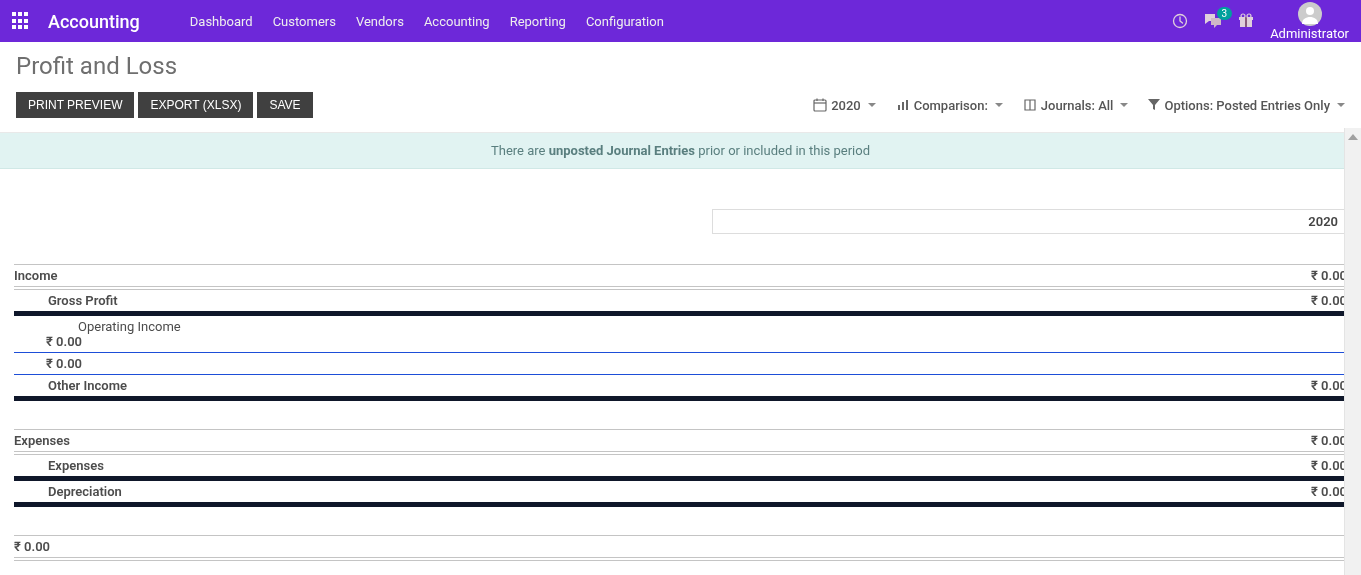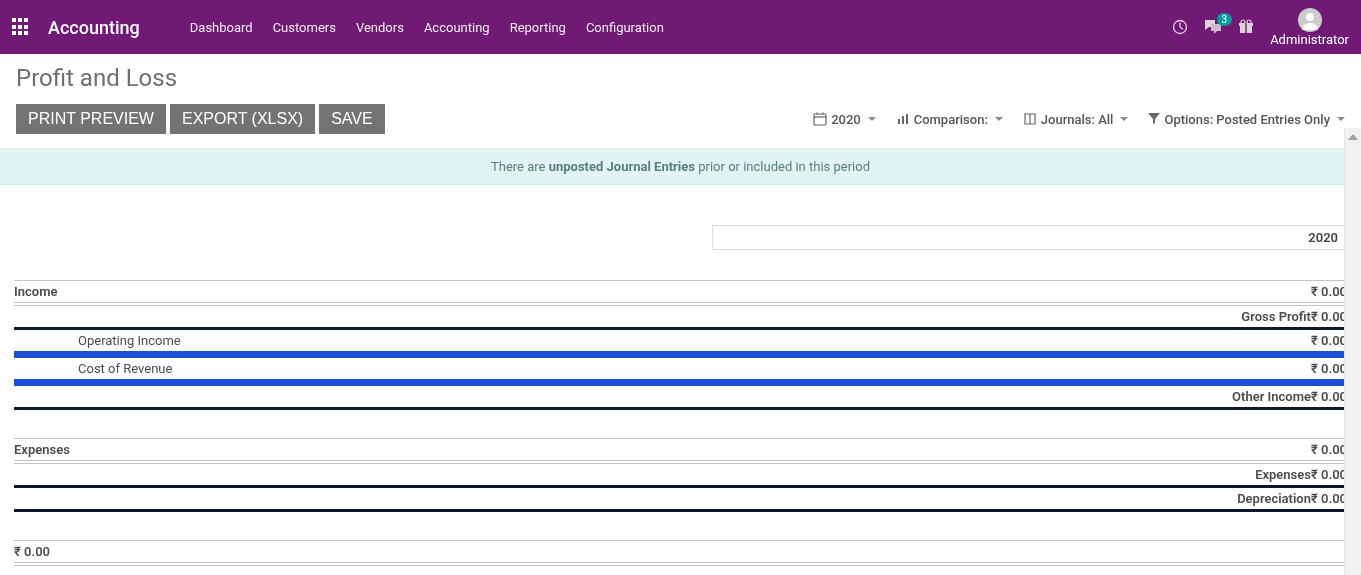--- a/index.html
+++ b/index.html
@@ -1,51 +1,51 @@
 <!DOCTYPE html>
 <html><head>
   <meta charset="utf-8">
   <style>
     * { box-sizing: border-box; margin: 0; padding: 0; }
     body { font-family: -apple-system, BlinkMacSystemFont, "Segoe UI", Roboto, sans-serif; font-size: 13px; color: #4c4c4c; background: #fff; }
 
-    .topnav { background: #701a75; height: 54px; display: flex; align-items: center; color: #fff; padding: 16px 12px; }
+    .topnav { background: #6d28d9; height: 42px; display: flex; align-items: center; color: #fff; padding: 16px 12px; }
     .apps-grid { width: 18px; height: 18px; display: inline-flex; flex-wrap: wrap; gap: 2px; margin-right: 18px; cursor: pointer; }
     .apps-grid span { width: 4px; height: 4px; background: #fff; }
     .brand { font-size: 18px; font-weight: 500; margin-right: 40px; }
     .nav-items { display: flex; gap: 0; }
     .nav-item { padding: 0 10px; font-size: 13px; cursor: pointer; color: #eee; }
     .spacer { flex: 1; }
     .nav-right { display: flex; align-items: center; gap: 16px; }
     .icon-btn { cursor: pointer; display: inline-flex; align-items: center; position: relative; }
     .badge-count { background: #00a09d; font-size: 10px; padding: 1px 5px; border-radius: 8px; position: absolute; top: -6px; right: -10px; }
     .user-block { display: flex; align-items: center; gap: 0; cursor: pointer; flex-direction: column; }
     .user-avatar { width: 24px; height: 24px; border-radius: 50%; background: #ccc; display: flex; align-items: center; justify-content: center; }
 
     .controlpanel { padding: 10px 16px 14px; border-bottom: 1px solid #e9e9e9; }
     .cp-title { font-size: 24px; color: #6f6f6f; margin-bottom: 12px; font-weight: 400; }
     .cp-row { display: flex; justify-content: space-between; align-items: center; }
     .btn-group { display: flex; gap: 4px; }
-    .btn { background: #737373; color: #fff; border: none; padding: 6px 12px; font-size: 16px; font-weight: 500; cursor: pointer; text-transform: uppercase; }
+    .btn { background: #404040; color: #fff; border: none; padding: 6px 12px; font-size: 12px; font-weight: 500; cursor: pointer; text-transform: uppercase; }
     .filters { display: flex; gap: 20px; align-items: center; }
     .filter-item { color: #555; cursor: pointer; display: inline-flex; align-items: center; gap: 4px; font-size: 13px; font-weight: 500; }
     .caret-down { width: 0; height: 0; border-left: 4px solid transparent; border-right: 4px solid transparent; border-top: 4px solid #888; margin-left: 3px; }
 
     .warning-strip { background: #e1f3f2; padding: 10px; text-align: center; color: #5a7f7f; border-bottom: 1px solid #d0e8e6; }
 
     .content-area { padding: 40px 14px 10px; }
     .year-header-row { display: flex; justify-content: flex-end; margin-bottom: 30px; }
     .year-cell { border: 1px solid #ddd; padding: 4px 8px; font-weight: 600; color: #444; width: 635px; text-align: right; }
 
     .report-line { display: flex; justify-content: space-between; padding: 3px 0; }
     .report-line .label { flex: 1; }
     .report-line .value { font-weight: 600; }
     .l0 { font-weight: 600; border-top: 1px solid #c4c4c4; border-bottom: 4px double #c4c4c4; }
-    .l1 { font-weight: 600; padding-left: 18px; border-bottom: 3px solid #0f172a; text-align: right; }
-    .l2 { padding-left: 32px; border-bottom: 7px solid #1d4ed8; }
+    .l1 { font-weight: 600; padding-left: 18px; border-bottom: 5px solid #0f172a; }
+    .l2 { padding-left: 32px; border-bottom: 1px solid #1d4ed8; flex-direction: column; }
     .section-gap { height: 28px; }
 
     .scrollbar-right { position: fixed; right: 0; top: 128px; width: 17px; height: calc(100vh - 128px); background: #f1f1f1; border-left: 1px solid #e4e4e4; }
     .scroll-thumb-top { position: absolute; top:0; width:100%; height:17px; display:flex; align-items:center; justify-content:center; }
     .tri-up { width:0; height:0; border-left:5px solid transparent; border-right:5px solid transparent; border-bottom:6px solid #a0a0a0; }
   </style>
 </head>
 <body>
 
 <div class="topnav">
@@ -166,21 +166,20 @@
       </div>
       <div class="report-line l1">
         <div class="label" style="padding-left: 16px;">Gross Profit</div>
         <div class="value">₹ 0.00</div>
       </div>
       <div class="report-line l2">
         <div class="label" style="padding-left: 32px;">Operating Income</div>
         <div class="value">₹ 0.00</div>
       </div>
       <div class="report-line l2">
-        <div class="label" style="padding-left: 32px;">Cost of Revenue</div>
         <div class="value">₹ 0.00</div>
       </div>
       <div class="report-line l1">
         <div class="label" style="padding-left: 16px;">Other Income</div>
         <div class="value">₹ 0.00</div>
       </div>
       <div class="section-gap"></div>
       <div class="report-line l0">
         <div class="label" style="padding-left: 0px;">Expenses</div>
         <div class="value">₹ 0.00</div>

